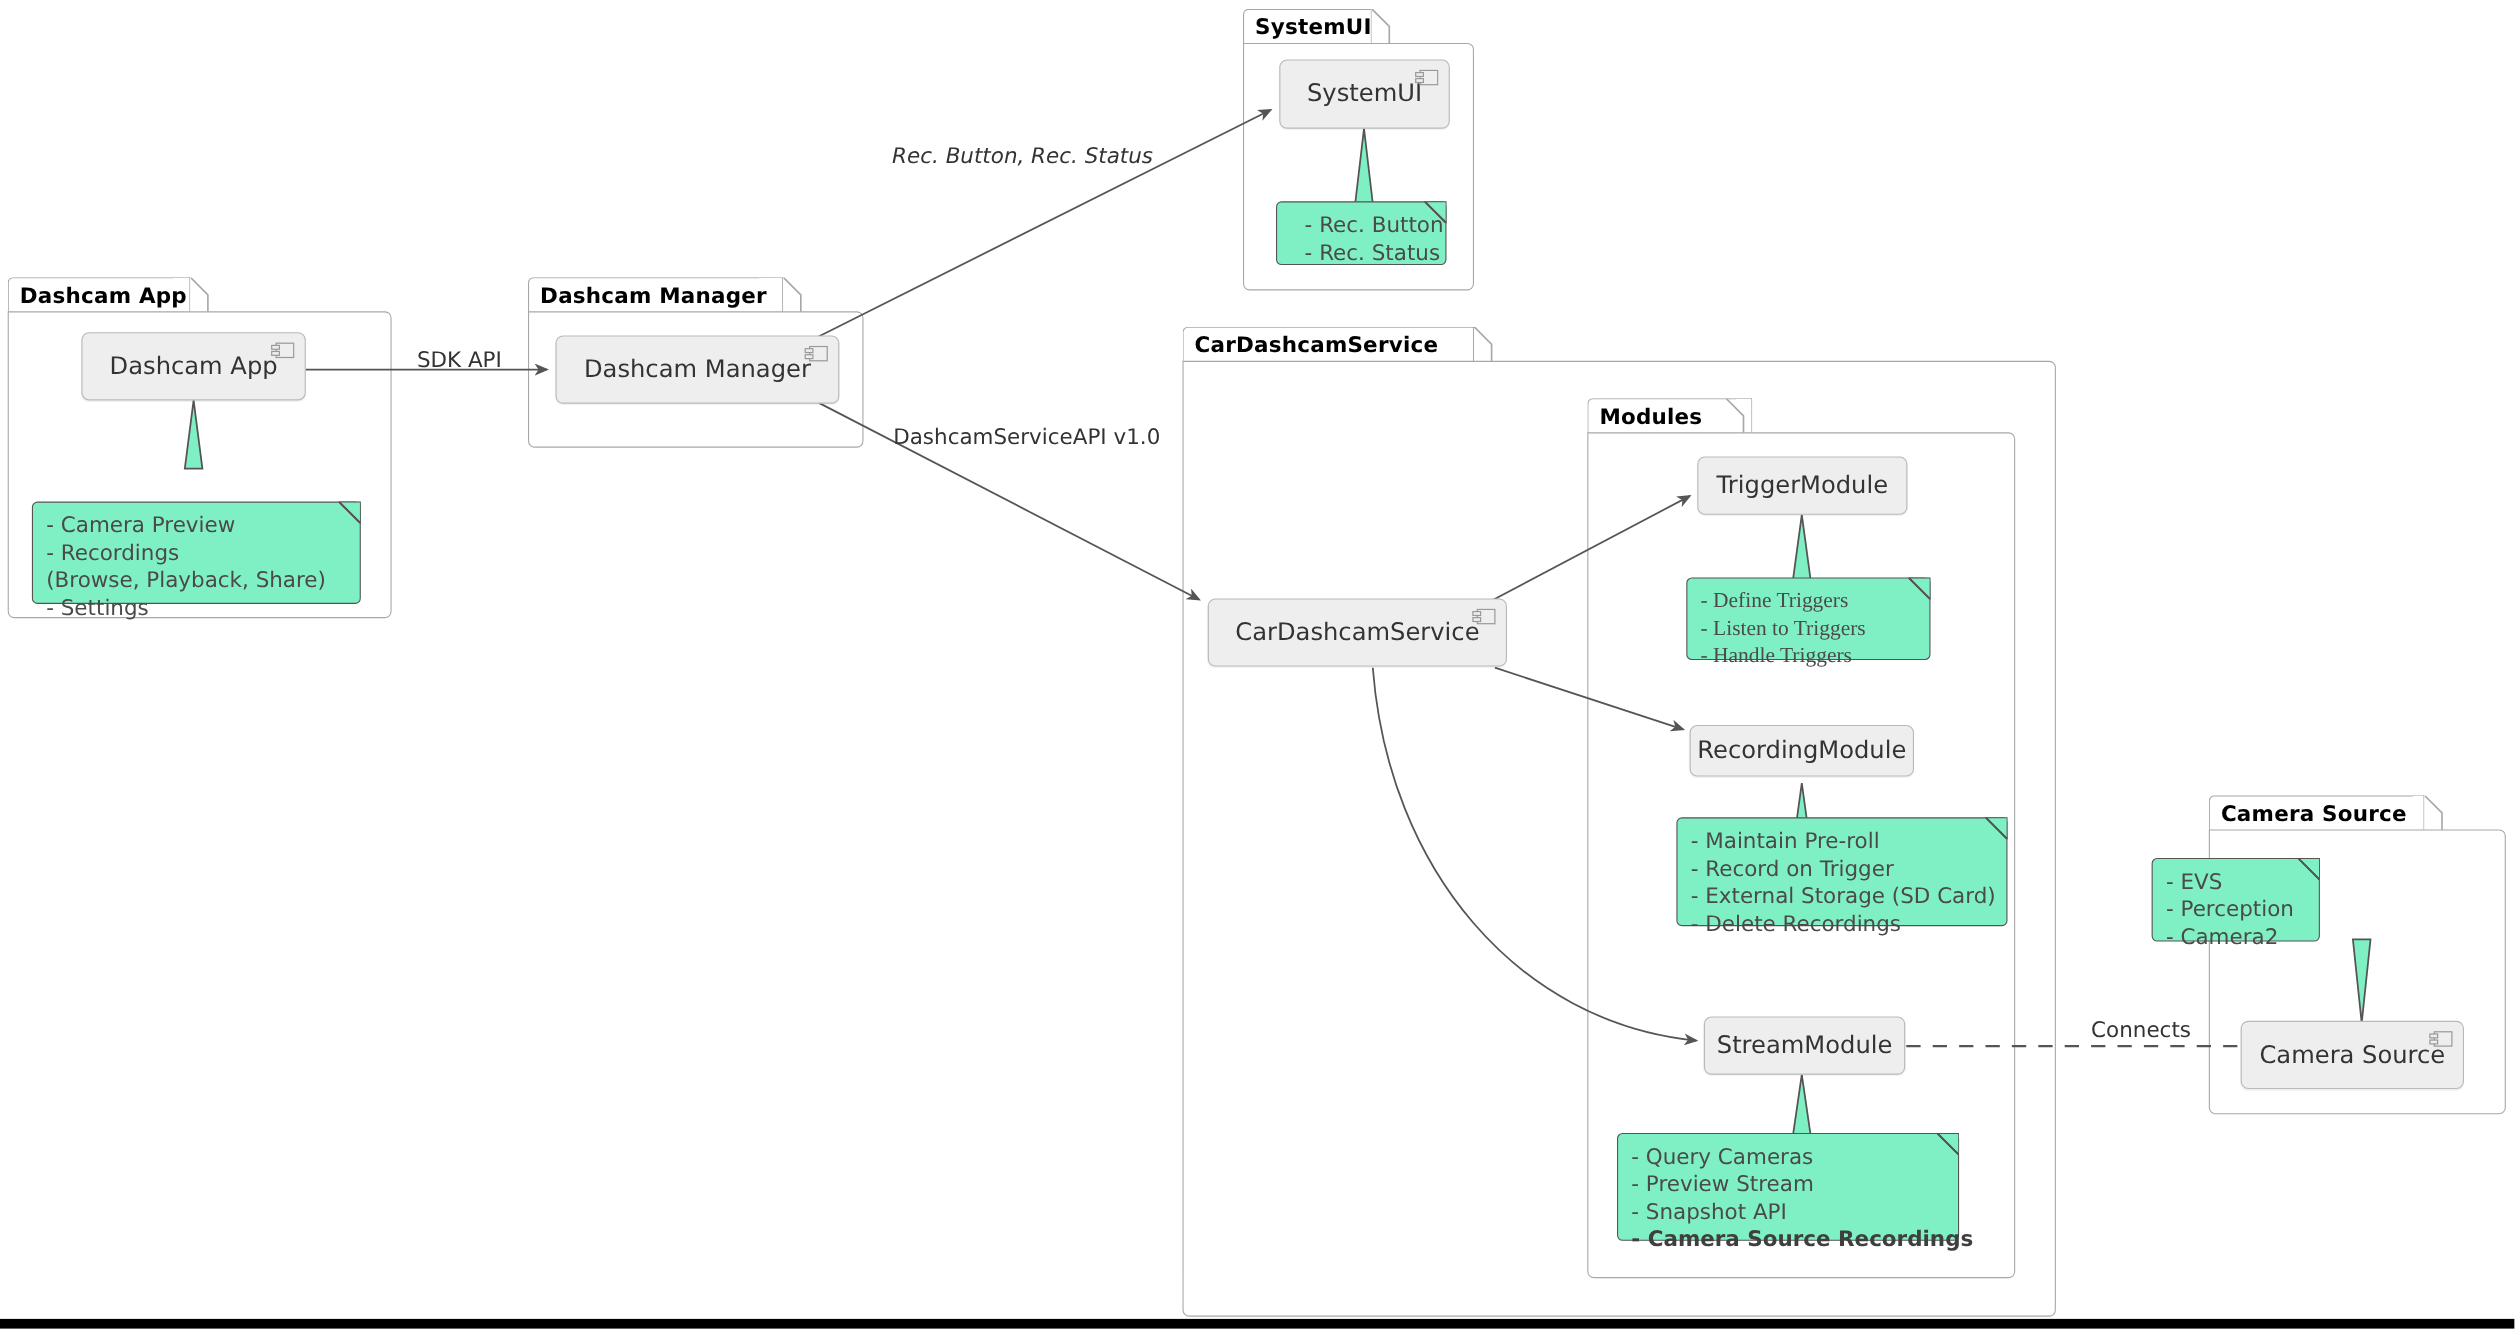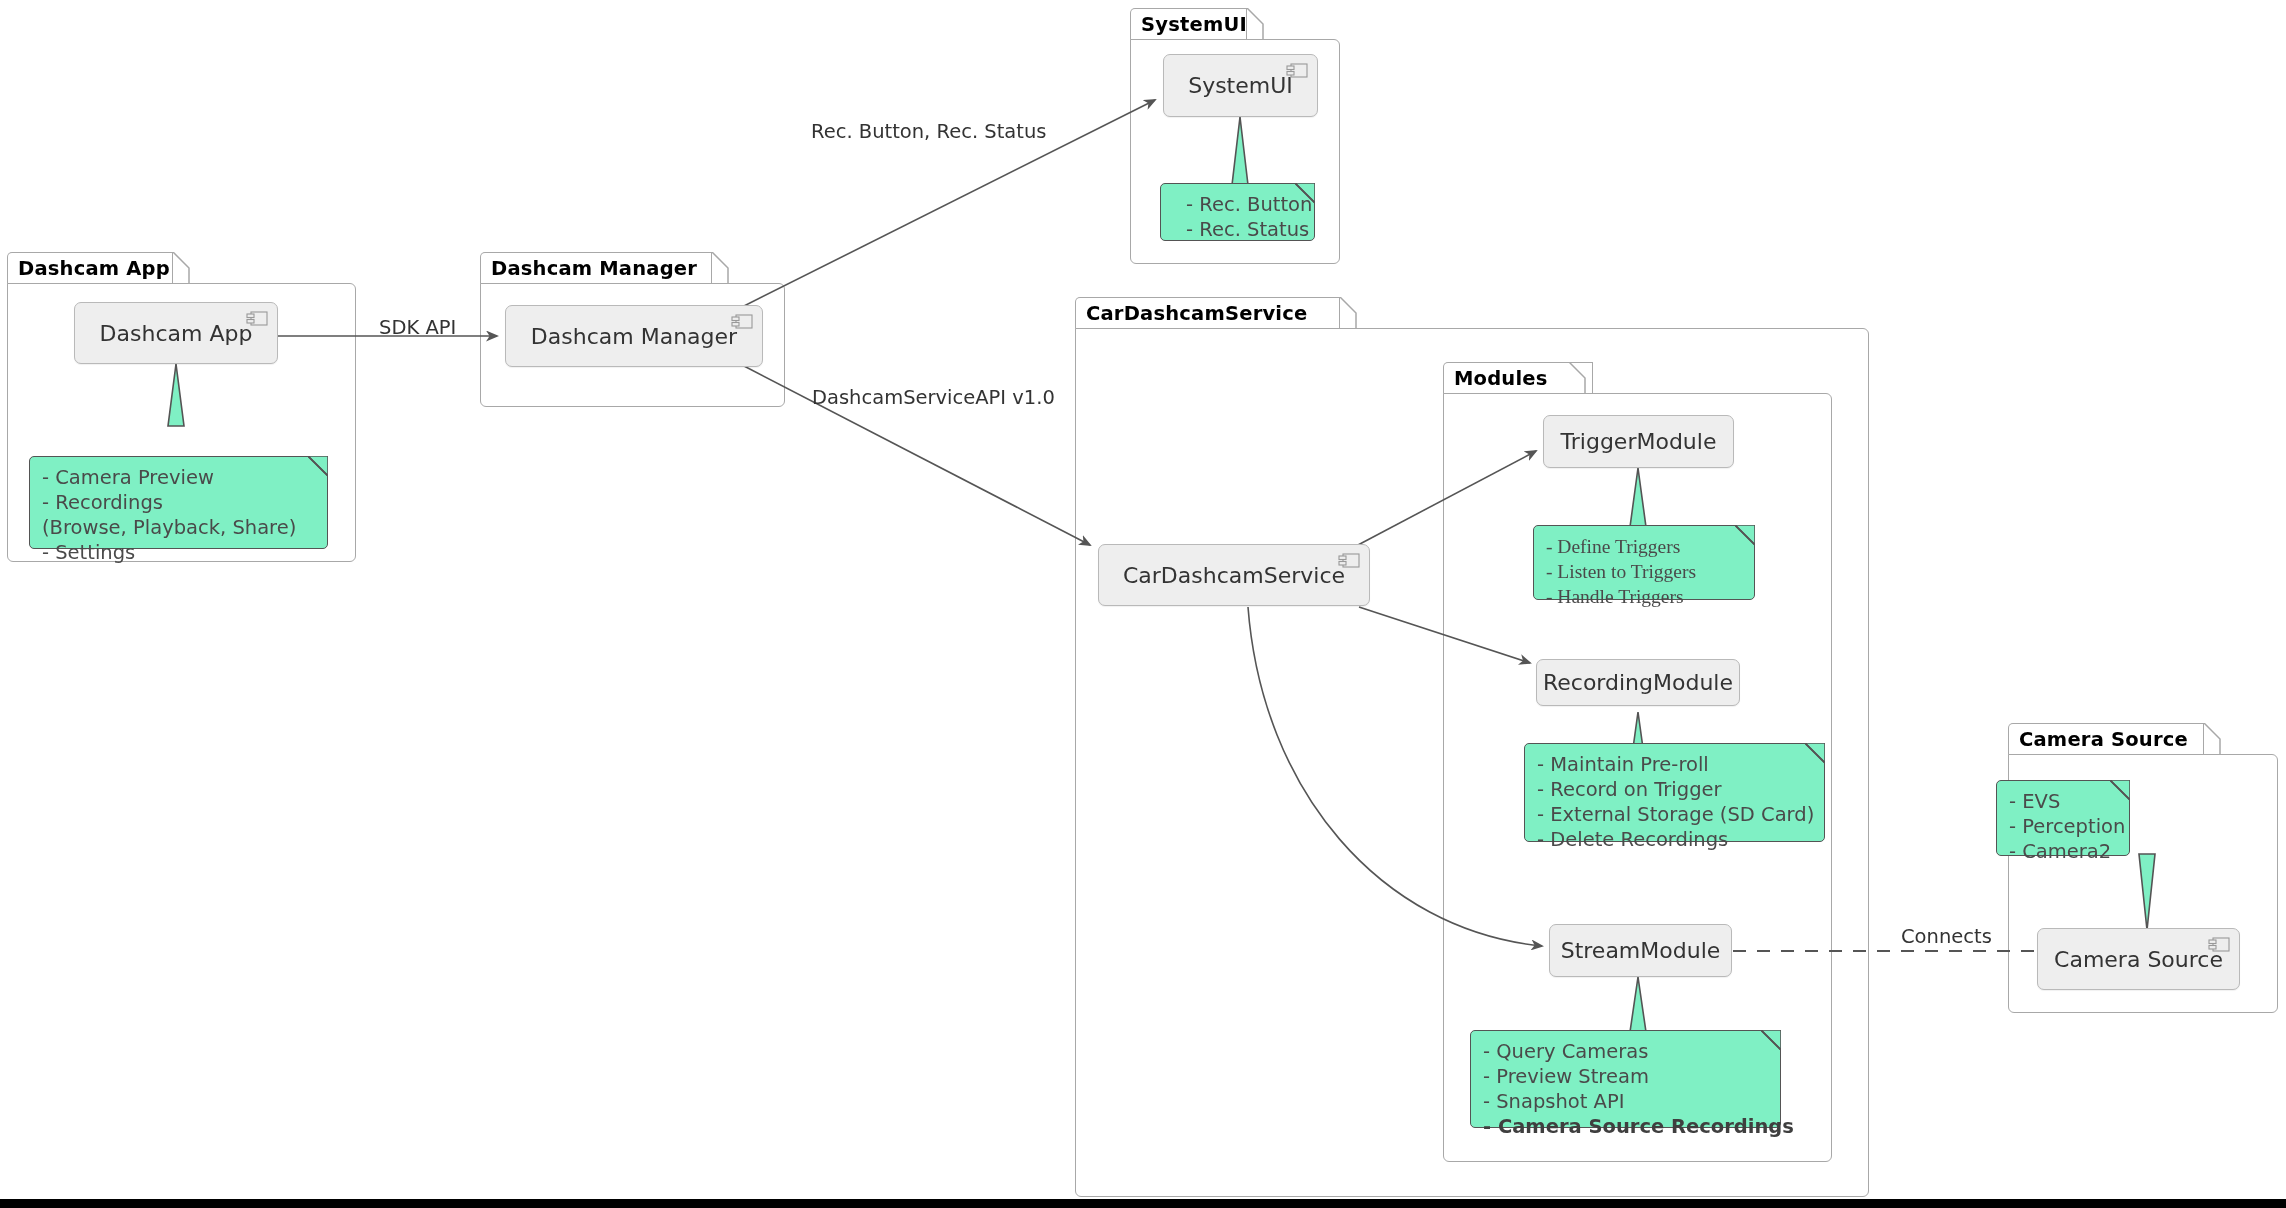--- a/index.html
+++ b/index.html
@@ -282,21 +282,21 @@
       <span class="pkg-tab-label">Camera Source</span>
     </div>
     <div class="pkg-tab-corner" style="left:196px;">
       <svg width="18" height="33" viewBox="0 0 18 33">
           <path d="M0,0 L16,16 L16,33" fill="#fff" stroke="#a8a8a8" stroke-width="1.5"></path>
         </svg>
     </div>
     <div class="pkg-body" style="top:31px; width:270px; height:259px;"></div>
   </div>
 
-  <div class="note" style="left:1996px; top:780px; width:134px; height:76px;">
+  <div class="note" style="left:1956px; top:780px; width:153px; height:76px;">
     <span class="note-fold">
       <svg width="20" height="20" viewBox="0 0 20 20">
           <path d="M0,0 L20,20 L20,0 Z" fill="#7ff0c4" stroke="#545454" stroke-width="1.6"></path>
           <path d="M0,0 L20,20" stroke="#545454" stroke-width="1.6" fill="none"></path>
         </svg>
     </span>
     <div class="note-lines">
       <div>- EVS</div>
       <div>- Perception</div>
       <div>- Camera2</div>
@@ -363,18 +363,18 @@
     <g>
       <path d="M1248,607 C1262,790 1380,930 1542,946" stroke="#555555" stroke-width="1.6" fill="none" marker-end="url(#arw)"></path>
     </g>
 
     <g>
       <path d="M1733,951 L2035,951" stroke="#555555" stroke-width="2" fill="none" stroke-dasharray="13,11"></path>
     </g>
   </svg>
 
   <div class="edge-label" style="left:379px; top:316px;">SDK API</div>
-  <div class="edge-label" style="left:811px; top:120px;">Rec. Button, Rec. Status</div>
+  <div class="edge-label" style="left:811px; top:130px;font-style:italic;">Rec. Button, Rec. Status</div>
   <div class="edge-label" style="left:812px; top:386px;">DashcamServiceAPI v1.0</div>
   <div class="edge-label" style="left:1893px; top:925px; background:#ffffff; padding:0 8px;">Connects</div>
 
   <div id="bottom-bar"></div>
 </div>
 
 </body></html>

